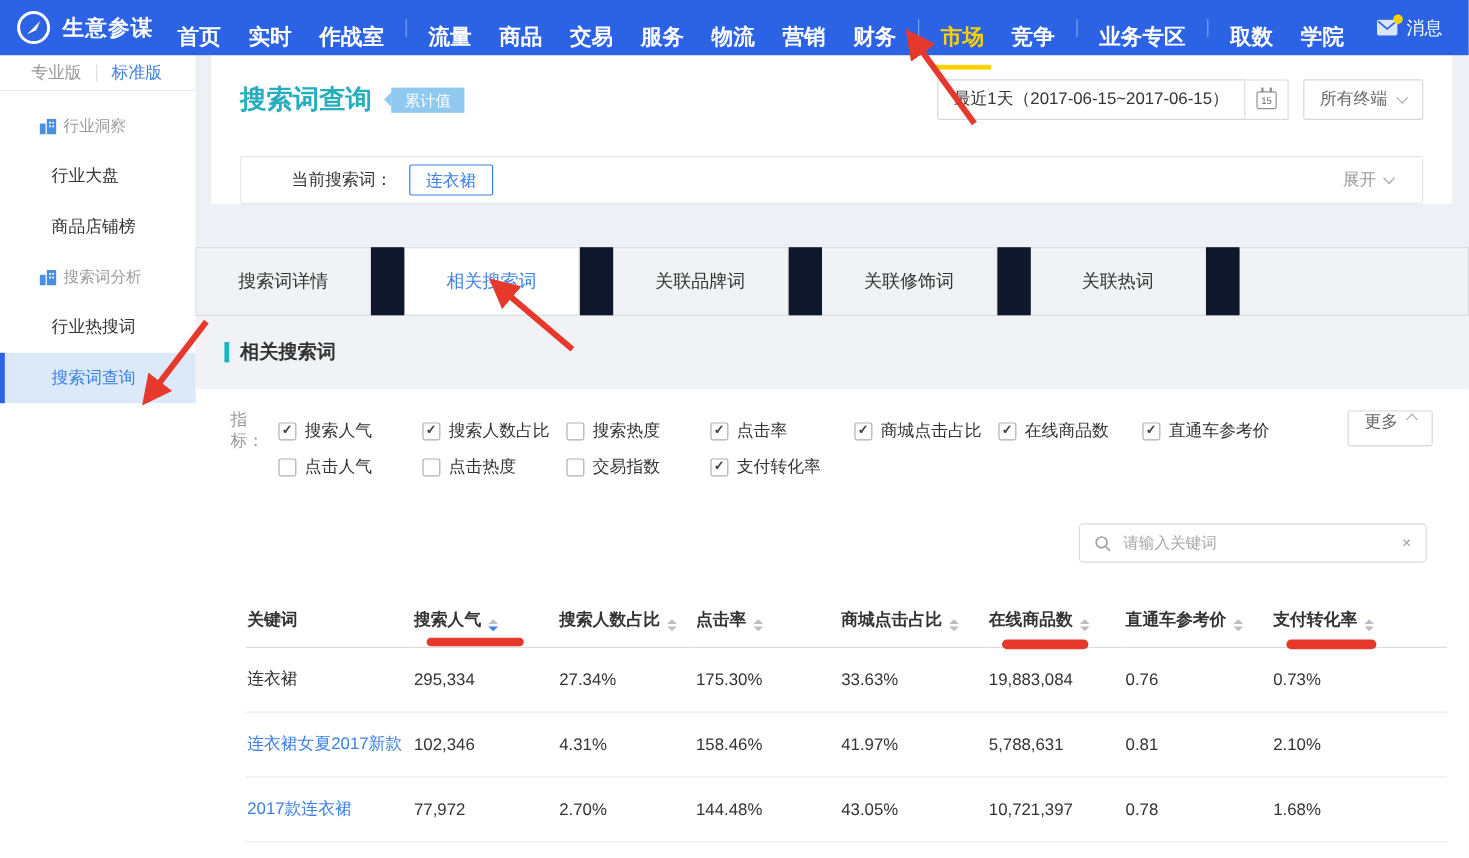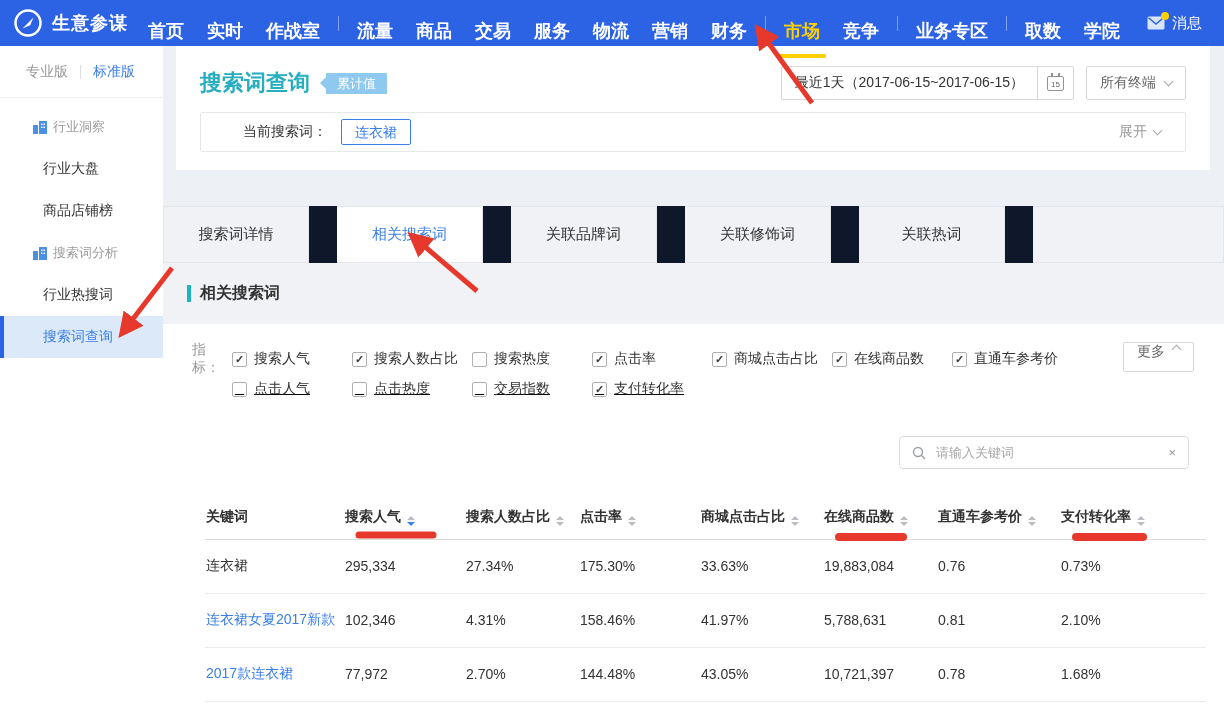--- a/index.html
+++ b/index.html
@@ -32,21 +32,21 @@
     gap:7px; font-size:15px; cursor:pointer;
   }
   .env-wrap { position:relative; display:inline-flex; }
   .msg-dot {
     position:absolute; top:-4px; right:-4px; width:8px; height:8px;
     border-radius:50%; background:#FFD100;
   }
   
   .sidebar { position:absolute; top:46px; left:0; width:163px; bottom:0; background:#fff; z-index:4; }
   .side-tabs {
-    height:52px; display:flex; align-items:center; padding-left:26px;
+    height:30px; display:flex; align-items:center; padding-left:26px;
     border-bottom:1px solid #EDEDED; font-size:14px;
   }
   .side-tab { cursor:pointer; }
   .side-tab.pro { color:#999; }
   .side-tab.std { color:#3B7FE8; }
   .side-tab-div { width:1px; height:14px; background:#DDD; margin:0 12px; }
   .side-menu { padding-top:8px; }
   .side-group-header {
     height:42px; display:flex; align-items:center; padding-left:33px;
     color:#9A9A9A; font-size:13px; gap:6px;
@@ -95,21 +95,21 @@
   }
   .cal-icon::after { left:auto; right:3px; }
   .term-box {
     height:34px; border:1px solid #D8D8D8; margin-left:12px; display:flex;
     align-items:center; padding:0 13px; font-size:14px; color:#666; gap:9px;
     border-radius:2px; cursor:pointer; background:#fff;
   }
   .chev-down { width:7px; height:7px; border-right:1px solid #A9A9A9; border-bottom:1px solid #A9A9A9; transform:rotate(45deg); margin-top:-3px; }
   .chev-up   { width:7px; height:7px; border-right:1px solid #A9A9A9; border-bottom:1px solid #A9A9A9; transform:rotate(-135deg); margin-top:3px; }
   .filter-card {
-    margin:2px 8px 0; border:1px solid #E8E8E8; border-radius:2px; height:40px;
+    margin:20px 8px 0; border:1px solid #E8E8E8; border-radius:2px; height:40px;
     display:flex; align-items:center; padding:0 24px;
   }
   .filter-label { font-size:14px; color:#333; margin-left:18px; }
   .word-tag {
     margin-left:14px; border:1px solid #3B7FE8; color:#3B7FE8; font-size:14px;
     padding:5px 13px; border-radius:2px; line-height:1; cursor:pointer; background:#fff;
   }
   .expand { margin-left:auto; color:#999; font-size:14px; display:flex; gap:7px; align-items:center; cursor:pointer; }
   
   .panel2 { margin-top:36px; background:transparent; }
@@ -124,21 +124,21 @@
   .tabs-rest { flex:1; background:#F0F2F5; border-top:1px solid #E3E6EA; border-bottom:1px solid #E3E6EA; border-right:1px solid #E3E6EA; }
   .section-band { background:#F0F2F5; height:61px; display:flex; align-items:center; padding-left:24px; }
   .section-bar { width:4px; height:17px; background:#1CB5BF; margin-right:9px; }
   .section-title { font-size:16px; font-weight:bold; color:#333; }
   .content { background:#fff; min-height:391px; padding-bottom:10px; }
   
   .metrics { padding:22px 0 0 29px; position:relative; }
   .metrics-row { display:flex; align-items:center; height:26px; }
   .metrics-row + .metrics-row { margin-top:4px; }
   .metrics-label { width:40px; font-size:14px; color:#999; }
-  .metrics-row.second { padding-left:40px;text-decoration:underline; }
+  .metrics-row.second { padding-left:40px; }
   .metric { width:120px; display:flex; align-items:center; gap:7px; font-size:14px; color:#333; cursor:pointer; }
   .cb {
     width:15px; height:15px; border:1px solid #B0B0B0; border-radius:2px;
     background:#fff; display:flex; align-items:center; justify-content:center; flex:none;
   }
   .cb::before { content:"✓"; color:transparent; font-weight:bold; font-size:11px; line-height:1; }
   .cb.on::before { color:#3D3D3D; }
   .more-btn {
     position:absolute; right:30px; top:18px; border:1px solid #D8D8D8; border-radius:2px;
     height:30px; padding:0 13px; display:flex; gap:8px;

